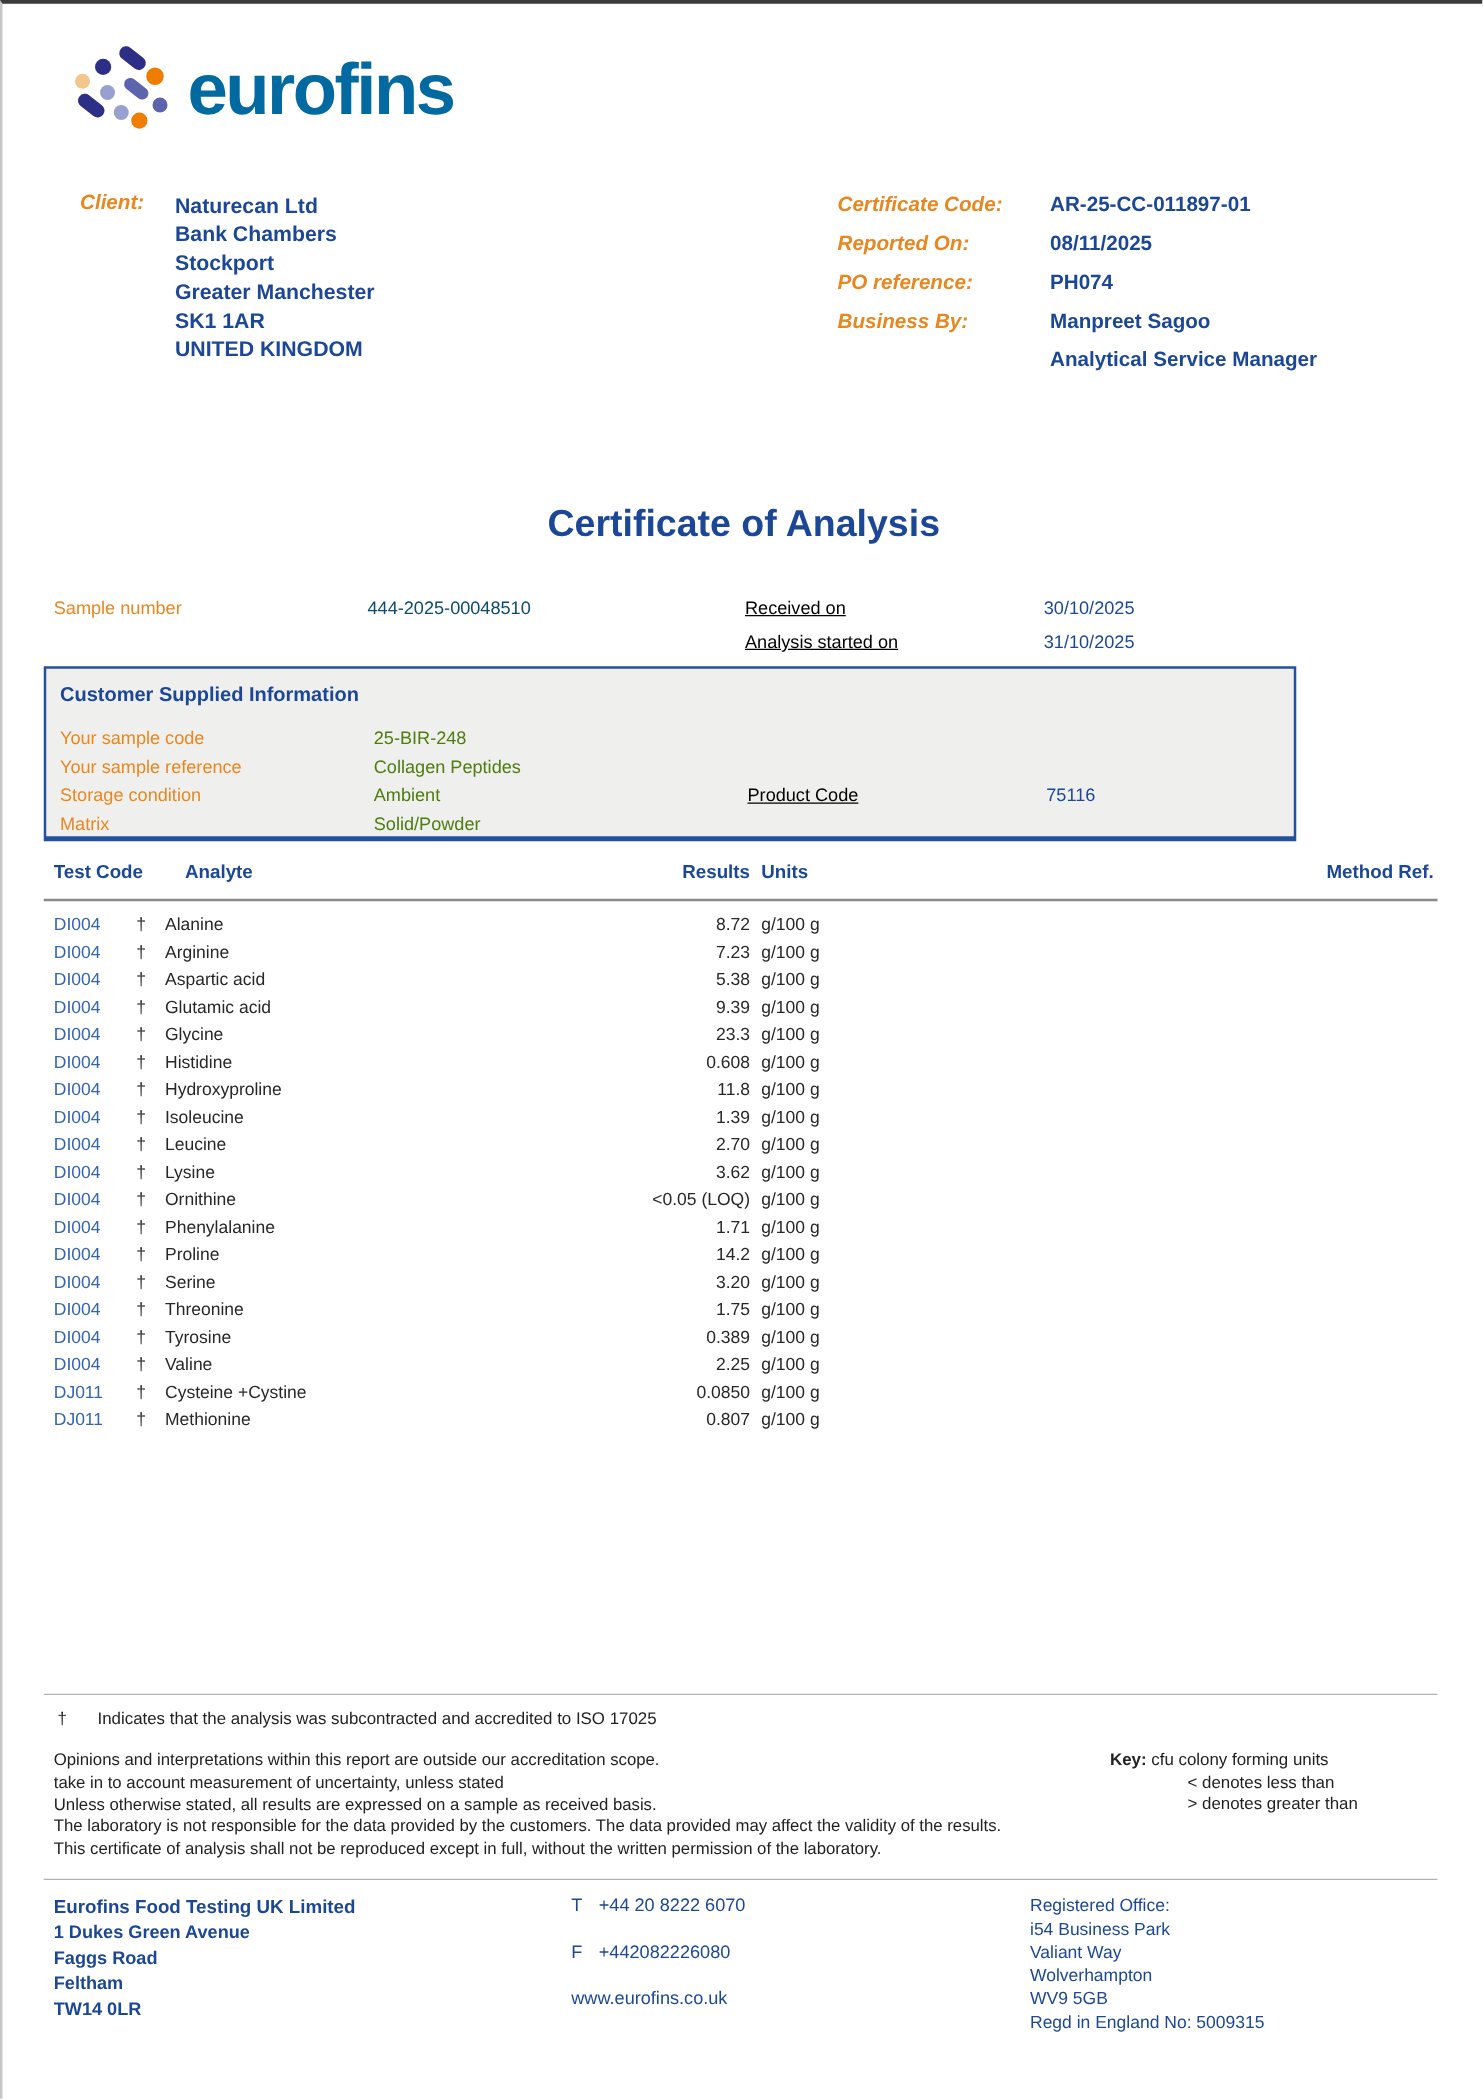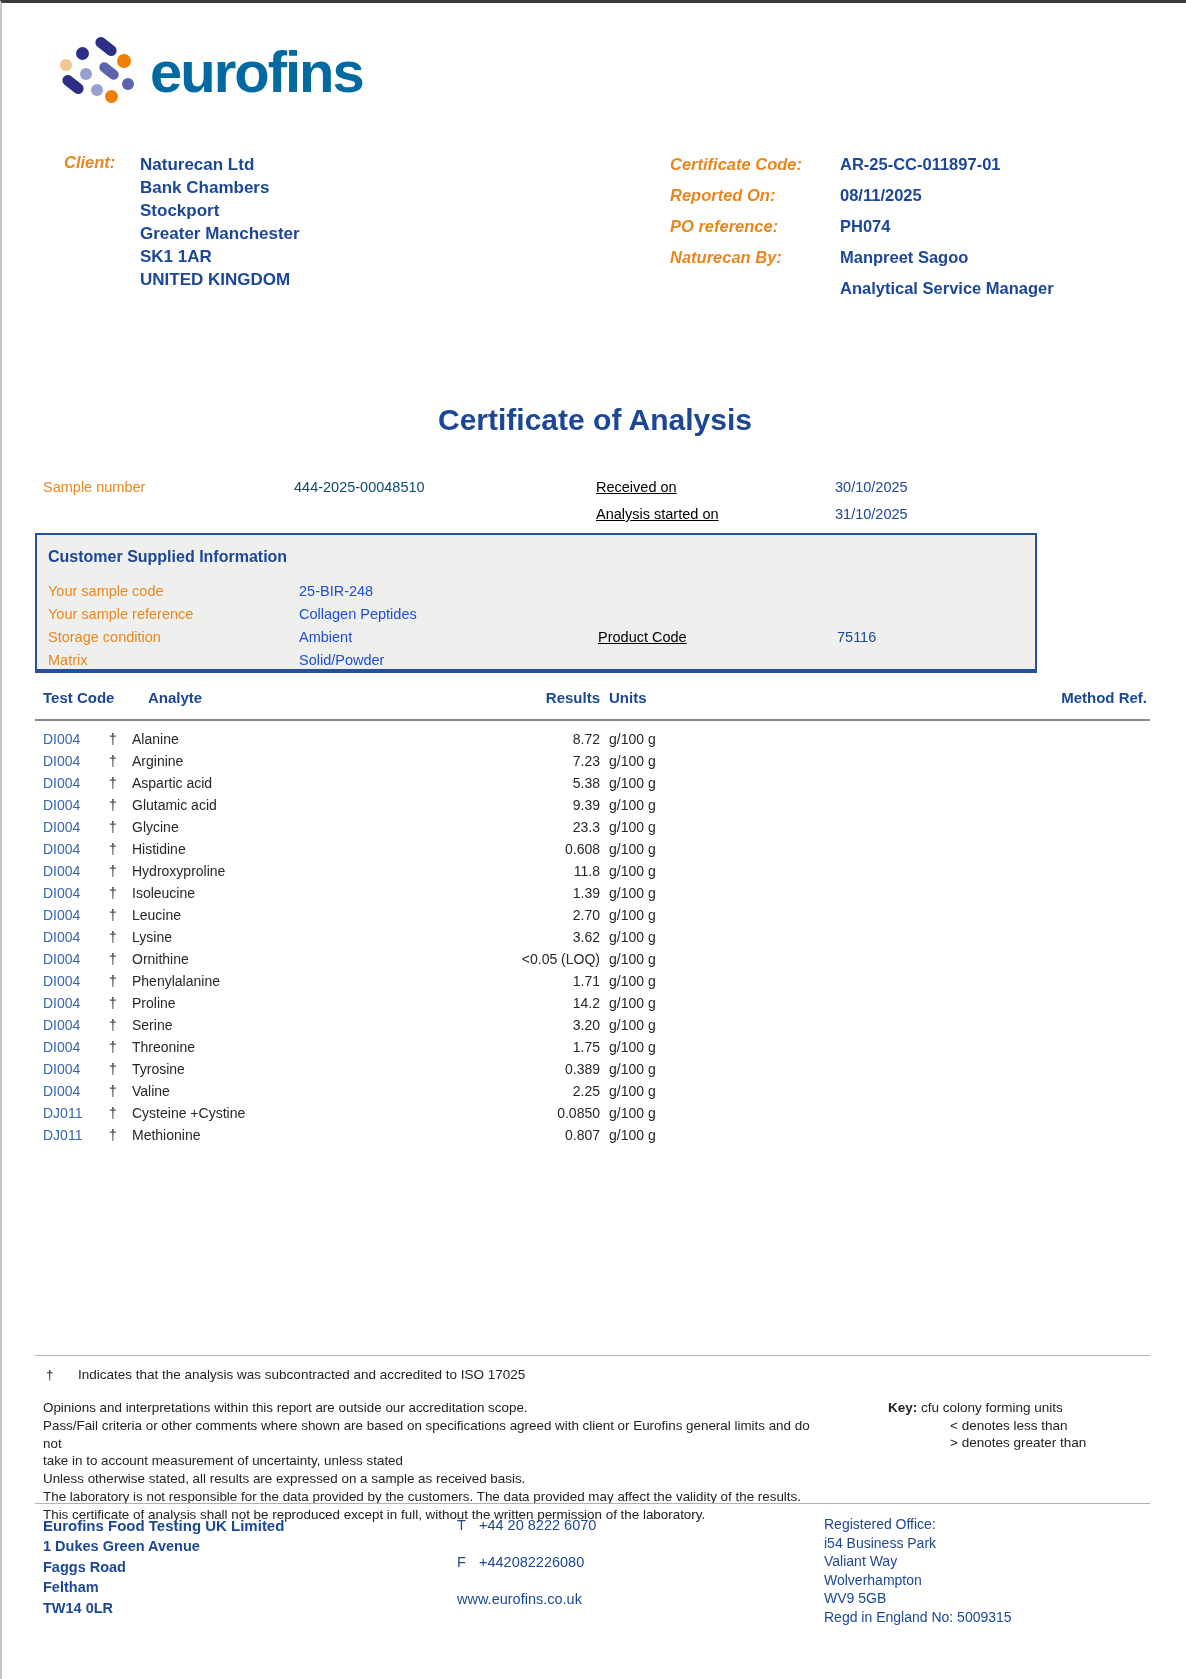--- a/index.html
+++ b/index.html
@@ -39,21 +39,21 @@
   .kv-k2 { left:594px; color:#000000;text-decoration:underline; }
   .kv-v2 { left:833px; color:#1b4796; }
   .sample-rows { position:absolute; left:0; top:476px; width:1186px; }
   .sample-rows .kv-row { height:27px; }
   .csi-box { position:absolute; left:33px; top:530px; width:1002px; height:140px;
     background:#efefed; border:2px solid #24509c; border-bottom-width:4px; box-sizing:border-box; }
   .csi-heading { position:absolute; left:11px; top:13px; color:#1b4796; font-weight:bold; font-size:16px; }
   .csi-rows { position:absolute; left:0; top:48px; width:100%; }
   .csi-rows .kv-row { height:23px; }
   .csi-rows .kv-k  { left:11px; }
-  .csi-rows .kv-v  { left:262px; color:#1d4ed8; }
+  .csi-rows .kv-v  { left:262px; color:#4d7c0f; }
   .csi-rows .kv-k2 { left:561px; }
   .csi-rows .kv-v2 { left:800px; }
   
   .thead { position:absolute; left:0; top:686px; width:1186px; height:20px; }
   .thead span { position:absolute; color:#1b4796; font-weight:bold; font-size:15px; white-space:nowrap; }
   .th-code { left:41px; } .th-analyte { left:146px; }
   .th-result { left:440px; width:158px; text-align:right; }
   .th-unit { left:607px; }
   .th-method { left:1000px; width:145px; text-align:right; }
   .thead-rule { position:absolute; left:33px; top:716px; width:1115px; height:0;
@@ -134,21 +134,21 @@
         <span class="meta-label">Reported On:</span>
         <span class="meta-value">08/11/2025</span>
       </div>
 
       <div class="meta-row">
         <span class="meta-label">PO reference:</span>
         <span class="meta-value">PH074</span>
       </div>
 
       <div class="meta-row">
-        <span class="meta-label">Naturecan By:</span>
+        <span class="meta-label">Business By:</span>
         <span class="meta-value">Manpreet Sagoo</span>
       </div>
 
       <div class="meta-row">
         <span class="meta-label"></span>
         <span class="meta-value">Analytical Service Manager</span>
       </div>
 
   </div>
 
@@ -373,21 +373,20 @@
   </div>
 
   <div class="rule-light rule-1"></div>
   <div class="footnote-line">
     <span class="fmark">†</span>
     <span class="ftext">Indicates that the analysis was subcontracted and accredited to ISO 17025</span>
   </div>
 
   <div class="disclaimer">
     <div>Opinions and interpretations within this report are outside our accreditation scope.</div>
-      <div>Pass/Fail criteria or other comments where shown are based on specifications agreed with client or Eurofins general limits and do not</div>
       <div>take in to account measurement of uncertainty, unless stated</div>
       <div>Unless otherwise stated, all results are expressed on a sample as received basis.</div>
       <div>The laboratory is not responsible for the data provided by the customers. The data provided may affect the validity of the results.</div>
       <div>This certificate of analysis shall not be reproduced except in full, without the written permission of the laboratory.</div>
   </div>
 
   <div class="key-block">
     <div class="key-line1">
       <b>Key:</b>
       <span>cfu colony forming units</span>

